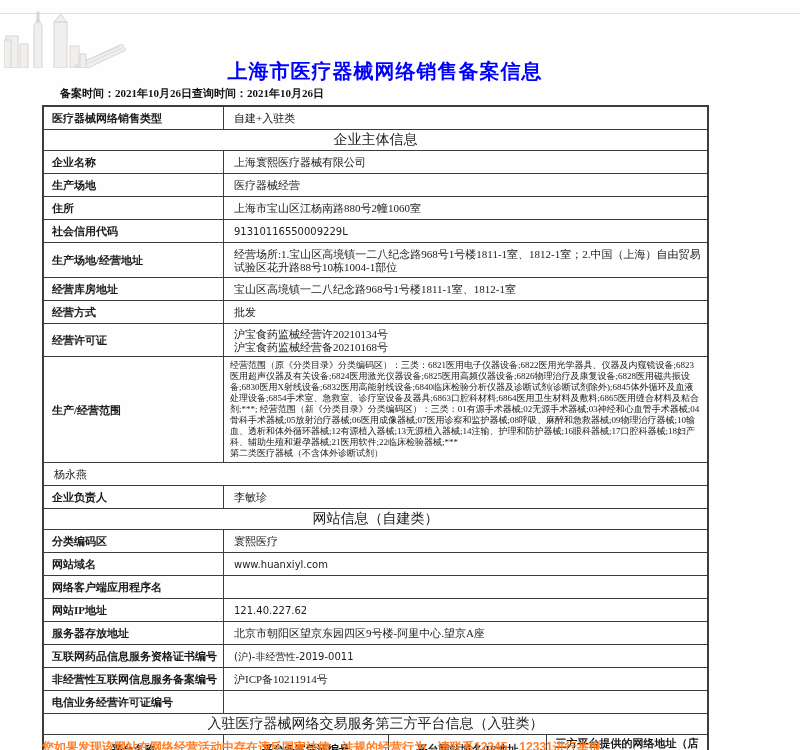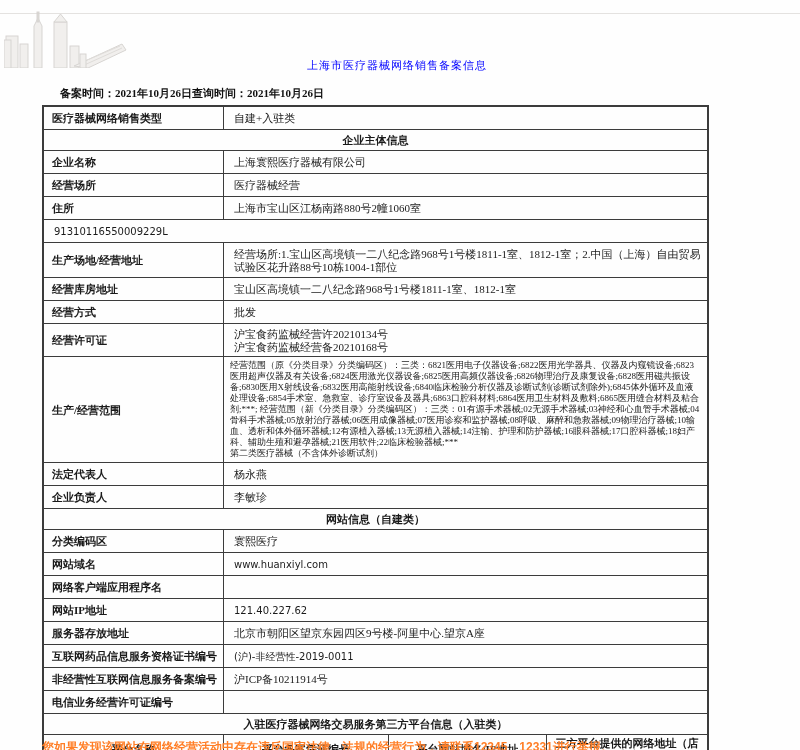--- a/index.html
+++ b/index.html
@@ -4,22 +4,22 @@
 <style>
   * { margin:0; padding:0; box-sizing:border-box; }
   html,body { background:#ffffff; }
   .doc {
     position:relative; width:800px; height:750px; background:#fefefe;
     font-family:"Liberation Serif","DejaVu Serif",serif; color:#1a1a1a; overflow:hidden;
   }
   .topline { position:absolute; left:0; top:13px; width:800px; height:1px; background:#e4e2e0; }
   .skyline { position:absolute; left:4px; top:6px; opacity:.9; }
   .page-title {
-    position:absolute; top:58px; left:12px; width:770px; text-align:center;
-    font-size:11px; font-weight:normal; letter-spacing:1px;
+    position:absolute; top:58px; left:0; width:770px; text-align:center;
+    font-size:20px; font-weight:bold; letter-spacing:1px;
   }
   .meta-row {
     position:absolute; top:86px; left:60px; width:658px;
     display:flex; justify-content:flex-start;
     font-size:11px; font-weight:bold; color:#111;
   }
   .tbl {
     position:absolute; top:105px; left:42px; width:667px;
     border:2px solid #3c3c3c; border-bottom-width:2px;
     font-size:11px;
@@ -28,21 +28,21 @@
   .row:first-child { border-top:none; }
   .cell-label {
     width:180px; min-width:180px; border-right:1px solid #3c3c3c;
     font-weight:bold; padding:3px 2px 2px 8px; display:flex; align-items:center;
     line-height:13px;
   }
   .cell-value { flex:1; padding:3px 4px 2px 10px; display:flex; align-items:center; line-height:13px; white-space:pre-line; }
   .h22 { min-height:22px; } .h34 { min-height:34px; } .h32 { min-height:32px; } .h80 { min-height:80px; }
   .section-row {
     border-top:1px solid #3c3c3c; min-height:21px; display:flex; align-items:center; justify-content:center;
-    font-weight:bold; font-size:11px;
+    font-weight:normal; font-size:14px;
   }
   .latin { font-family:"DejaVu Sans","Liberation Sans",sans-serif; font-size:10px; }
   .scope-cell { font-size:9px; line-height:11px; padding:3px 6px 3px 6px; align-items:flex-start; }
   .ptbl-header, .ptbl-row { display:flex; border-top:1px solid #3c3c3c; text-align:center; }
   .ptbl-header > div {
     border-right:1px solid #3c3c3c; font-weight:bold; min-height:28px;
     display:flex; align-items:center; justify-content:center; padding:2px 6px; line-height:12px;
   }
   .ptbl-header > div:last-child, .ptbl-row > div:last-child { border-right:none; }
   .pc1 { width:180px; } .pc2 { width:165px; } .pc3 { width:158px; } .pc4 { flex:1; }
@@ -91,30 +91,31 @@
     </div>
 
     <div class="section-row">企业主体信息</div>
 
     <div class="row">
       <div class="cell-label h22">企业名称</div>
       <div class="cell-value h22">上海寰熙医疗器械有限公司</div>
     </div>
 
     <div class="row">
-      <div class="cell-label h22">经营场所</div>
+      <div class="cell-label h22">生产场地</div>
       <div class="cell-value h22">医疗器械经营</div>
     </div>
 
     <div class="row">
       <div class="cell-label h22">住所</div>
       <div class="cell-value h22">上海市宝山区江杨南路880号2幢1060室</div>
     </div>
 
     <div class="row">
+      <div class="cell-label h22">社会信用代码</div>
       <div class="cell-value h22 latin">91310116550009229L</div>
     </div>
 
     <div class="row">
       <div class="cell-label h34">生产场地/经营地址</div>
       <div class="cell-value h34">经营场所:1.宝山区高境镇一二八纪念路968号1号楼1811-1室、1812-1室；2.中国（上海）自由贸易试验区花升路88号10栋1004-1部位</div>
     </div>
 
     <div class="row">
       <div class="cell-label h22">经营库房地址</div>
@@ -132,21 +133,20 @@
 沪宝食药监械经营备20210168号</div>
     </div>
 
     <div class="row">
       <div class="cell-label h80">生产/经营范围</div>
       <div class="cell-value h80 scope-cell">经营范围（原《分类目录》分类编码区）：三类：6821医用电子仪器设备;6822医用光学器具、仪器及内窥镜设备;6823医用超声仪器及有关设备;6824医用激光仪器设备;6825医用高频仪器设备;6826物理治疗及康复设备;6828医用磁共振设备;6830医用X射线设备;6832医用高能射线设备;6840临床检验分析仪器及诊断试剂(诊断试剂除外);6845体外循环及血液处理设备;6854手术室、急救室、诊疗室设备及器具;6863口腔科材料;6864医用卫生材料及敷料;6865医用缝合材料及粘合剂;***; 经营范围（新《分类目录》分类编码区）：三类：01有源手术器械;02无源手术器械;03神经和心血管手术器械;04骨科手术器械;05放射治疗器械;06医用成像器械;07医用诊察和监护器械;08呼吸、麻醉和急救器械;09物理治疗器械;10输血、透析和体外循环器械;12有源植入器械;13无源植入器械;14注输、护理和防护器械;16眼科器械;17口腔科器械;18妇产科、辅助生殖和避孕器械;21医用软件;22临床检验器械;***
 第二类医疗器械（不含体外诊断试剂）</div>
     </div>
 
     <div class="row">
-      <div class="cell-label h22">法定代表人</div>
       <div class="cell-value h22">杨永燕</div>
     </div>
 
     <div class="row">
       <div class="cell-label h22">企业负责人</div>
       <div class="cell-value h22">李敏珍</div>
     </div>
 
     <div class="section-row">网站信息（自建类）</div>
 

